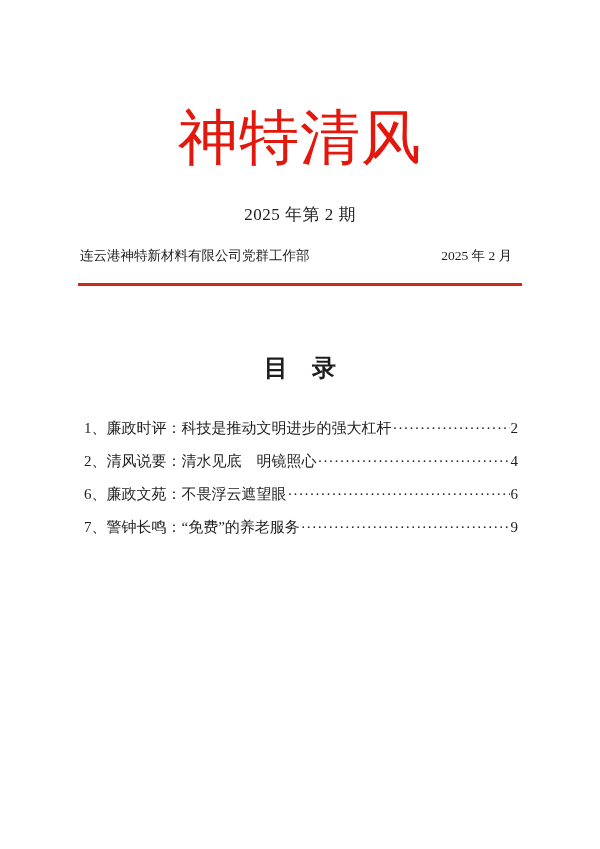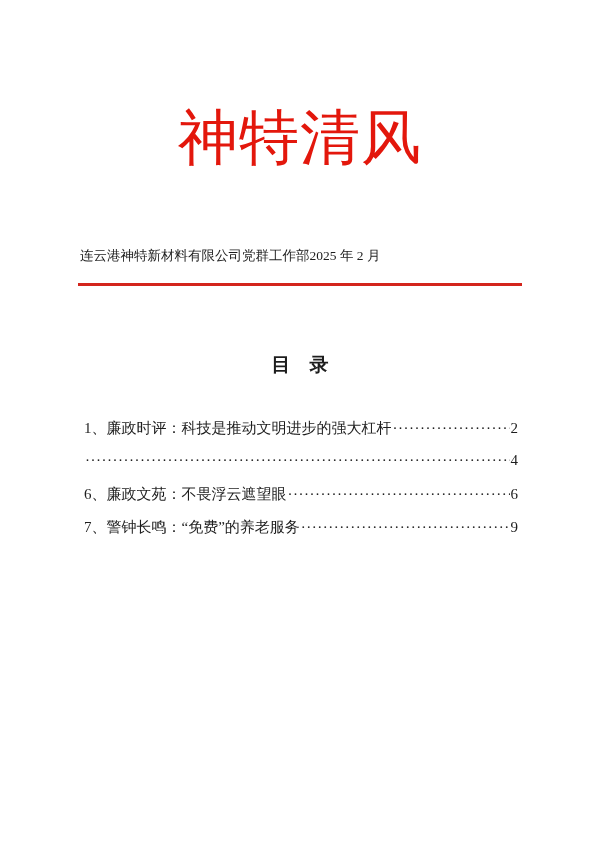--- a/index.html
+++ b/index.html
@@ -29,31 +29,31 @@
     letter-spacing:1px;
   }
   .issue{
     position:absolute;top:203px;left:0;right:0;
     text-align:center;
     font-size:17px;
     letter-spacing:0.5px;
   }
   .masthead{
     position:absolute;top:247px;left:80px;right:88px;
-    display:flex;align-items:baseline;
+    display:flex;justify-content:space-between;align-items:baseline;
     font-size:13.5px;
   }
   .rule{
     position:absolute;top:283px;left:78px;width:444px;height:3px;
     background:var(--rule-color);
   }
   .toc-heading{
     position:absolute;top:352px;left:0;right:0;
     text-align:center;
-    font-size:19px;
+    font-size:24px;
     font-weight:700;
     white-space:pre;
   }
   .toc-list{
     position:absolute;top:419px;left:84px;right:82px;
   }
   .toc-row{
     display:flex;align-items:baseline;
     height:33px;
     font-size:15px;
@@ -76,39 +76,41 @@
     letter-spacing:1px;
   }
 </style>
 </head>
 <body>
 
 <div class="page">
 
   <div class="title">神特清风</div>
 
+  <div class="issue">2025 年第 2 期</div>
 
   <div class="masthead">
     <span>连云港神特新材料有限公司党群工作部</span>
     <span>2025 年 2 月</span>
   </div>
 
   <div class="rule"></div>
 
   <div class="toc-heading">目　录</div>
 
   <div class="toc-list">
 
     <div class="toc-row">
       <span class="toc-label">1、廉政时评：科技是推动文明进步的强大杠杆</span>
       <span class="toc-leader">························································································································</span>
       <span class="toc-page">2</span>
     </div>
 
     <div class="toc-row">
+      <span class="toc-label">2、清风说要：清水见底　明镜照心</span>
       <span class="toc-leader">························································································································</span>
       <span class="toc-page">4</span>
     </div>
 
     <div class="toc-row">
       <span class="toc-label">6、廉政文苑：不畏浮云遮望眼</span>
       <span class="toc-leader">························································································································</span>
       <span class="toc-page">6</span>
     </div>
 

